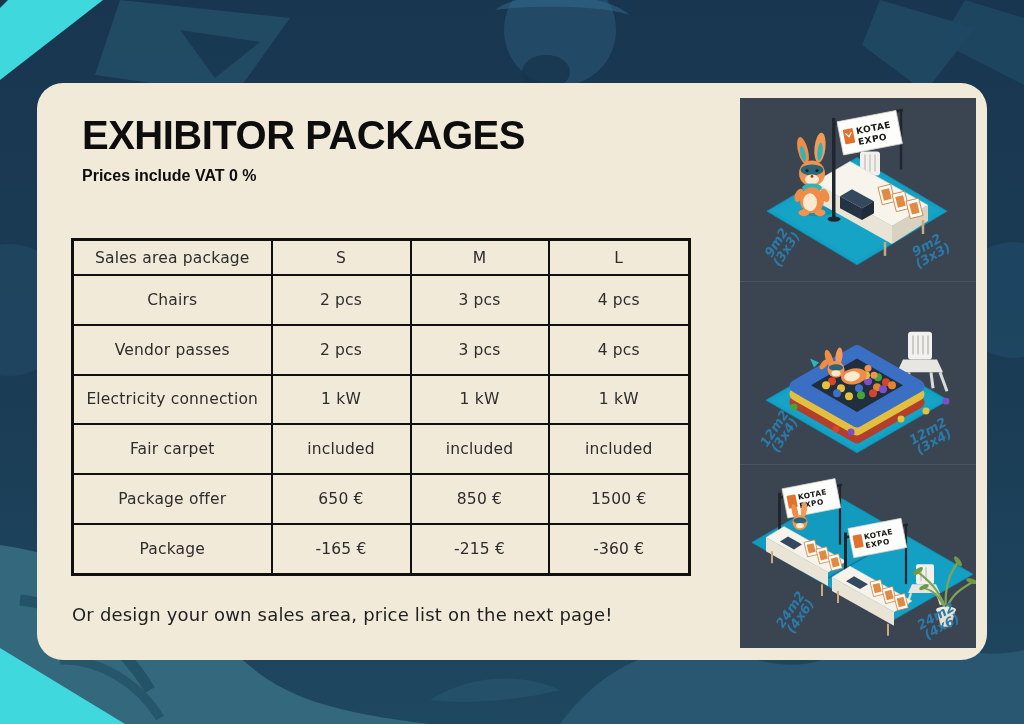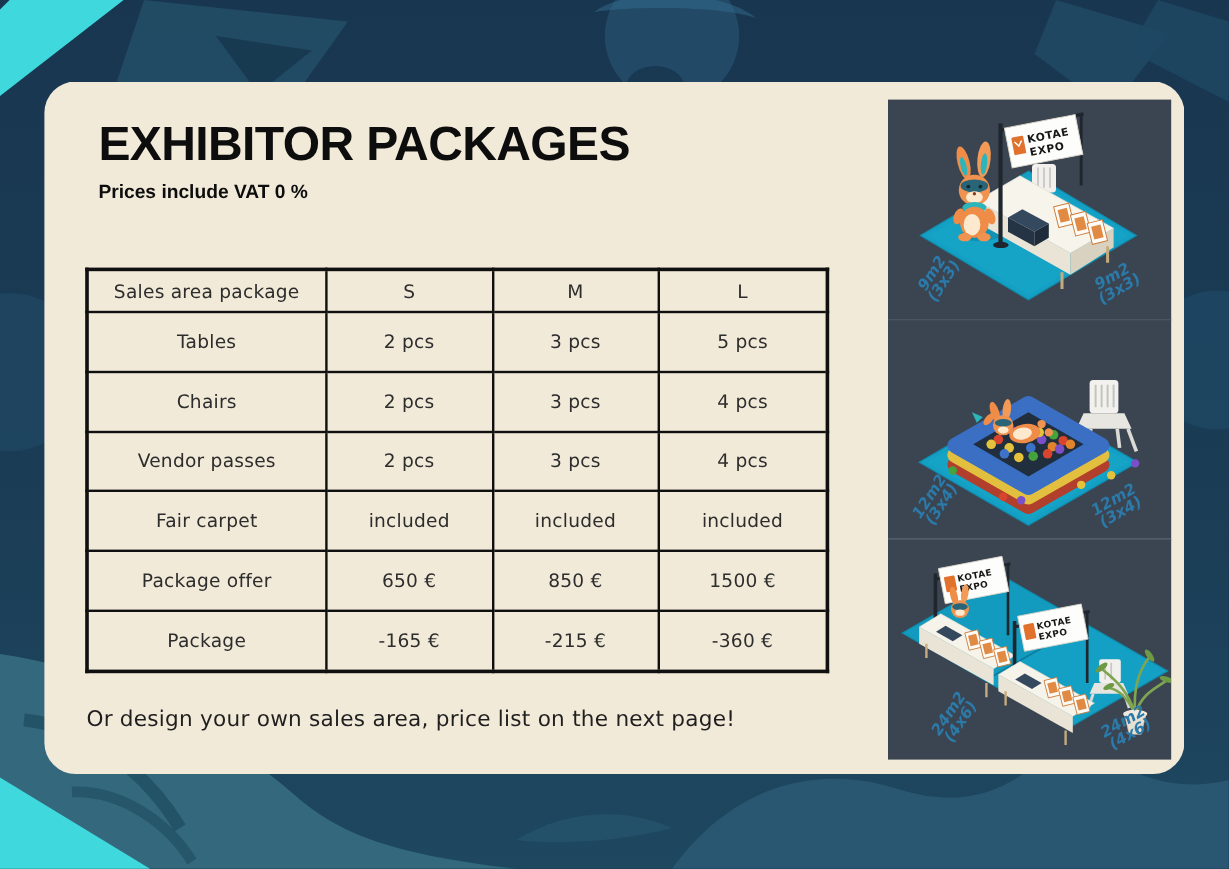--- a/index.html
+++ b/index.html
@@ -5,21 +5,21 @@
   html,body{margin:0;padding:0;}
   body{
     width:1024px;height:724px;overflow:hidden;position:relative;
     background:#1a3850;
     font-family:"DejaVu Sans",sans-serif;
   }
   .bg{position:absolute;inset:0;z-index:0;}
   .bg svg{display:block;width:1024px;height:724px;}
 
   .card{
-    position:absolute;left:37px;top:68px;width:950px;height:577px;
+    position:absolute;left:37px;top:83px;width:950px;height:577px;
     background:#f2ead9;border-radius:26px;z-index:1;
   }
   .title{
     position:absolute;left:45px;top:30px;margin:0;
     font-family:"Liberation Sans",sans-serif;font-weight:700;
     font-size:40px;letter-spacing:-0.5px;color:#0d0d0d;line-height:1.1;
   }
   .subtitle{
     position:absolute;left:45px;top:84px;margin:0;
     font-family:"Liberation Sans",sans-serif;font-weight:700;
@@ -113,36 +113,36 @@
     <thead>
         <tr>
           <th>Sales area package</th>
           <th>S</th>
           <th>M</th>
           <th>L</th>
         </tr>
       </thead>
     <tbody>
         <tr>
-          <td>Tables</td>
-          <td>2 pcs</td>
-          <td>3 pcs</td>
-          <td>5 pcs</td>
-        </tr>
-        <tr>
           <td>Chairs</td>
           <td>2 pcs</td>
           <td>3 pcs</td>
           <td>4 pcs</td>
         </tr>
         <tr>
           <td>Vendor passes</td>
           <td>2 pcs</td>
           <td>3 pcs</td>
           <td>4 pcs</td>
+        </tr>
+        <tr>
+          <td>Electricity connection</td>
+          <td>1 kW</td>
+          <td>1 kW</td>
+          <td>1 kW</td>
         </tr>
         <tr>
           <td>Fair carpet</td>
           <td>included</td>
           <td>included</td>
           <td>included</td>
         </tr>
         <tr>
           <td>Package offer</td>
           <td>650 €</td>

